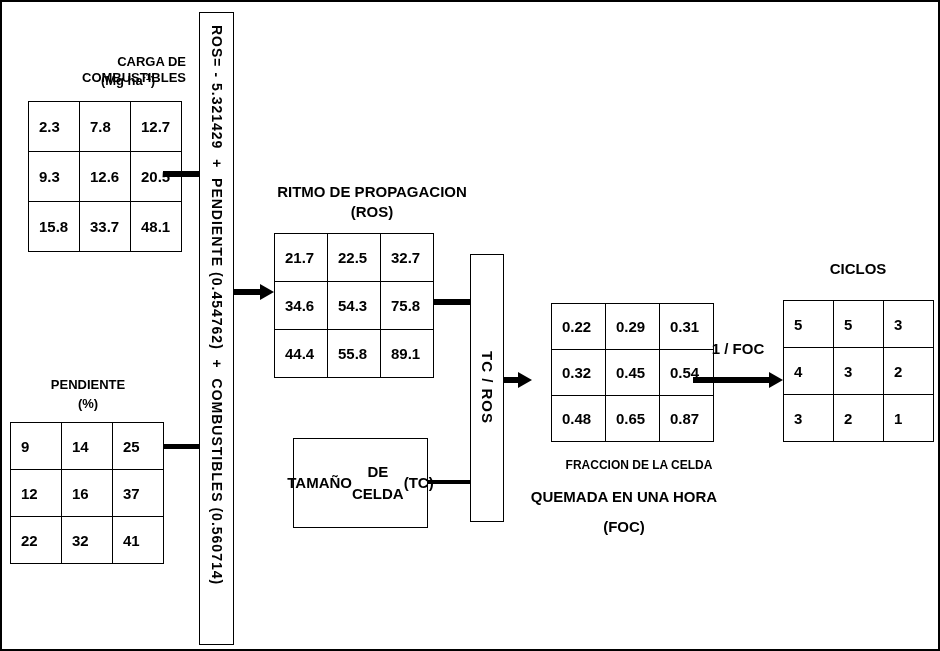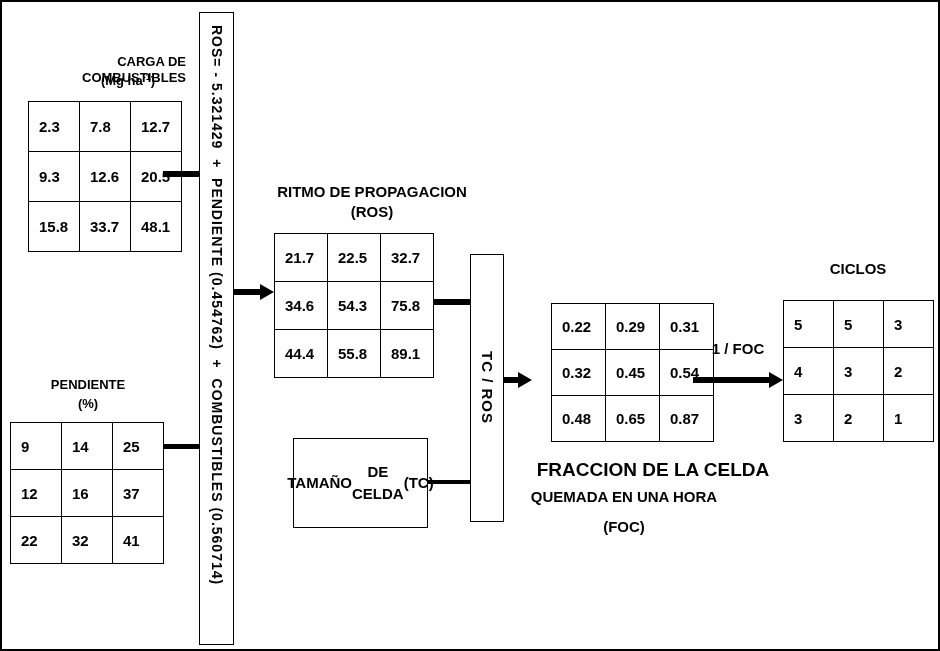--- a/index.html
+++ b/index.html
@@ -147,21 +147,21 @@
       <td>0.54</td>
     </tr>
     <tr>
       <td>0.48</td>
       <td>0.65</td>
       <td>0.87</td>
     </tr>
     </tbody>
   </table>
 
-  <div class="label" style="left:521px; top:456px; width:260px; font-size:19px;">FRACCION DE LA CELDA</div>
+  <div class="label" style="left:507px; top:456px; width:260px; font-size:12px;">FRACCION DE LA CELDA</div>
   <div class="label" style="left:492px; top:486px; width:260px; font-size:15px;">QUEMADA EN UNA HORA</div>
   <div class="label" style="left:492px; top:516px; width:260px; font-size:15px;">(FOC)</div>
 
   <div class="label" style="left:698px; top:338px; width:76px; font-size:15px;">1 / FOC</div>
 
   <div class="label" style="left:781px; top:258px; width:150px; font-size:15px;">CICLOS</div>
 
   <table class="grid grid-cycles" style="left:781px; top:298px;">
     <tbody>
     <tr>

